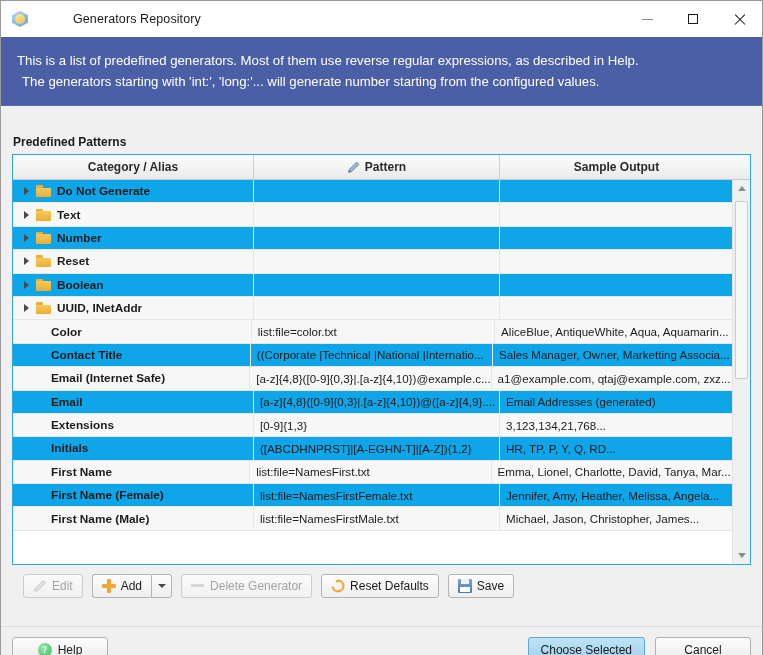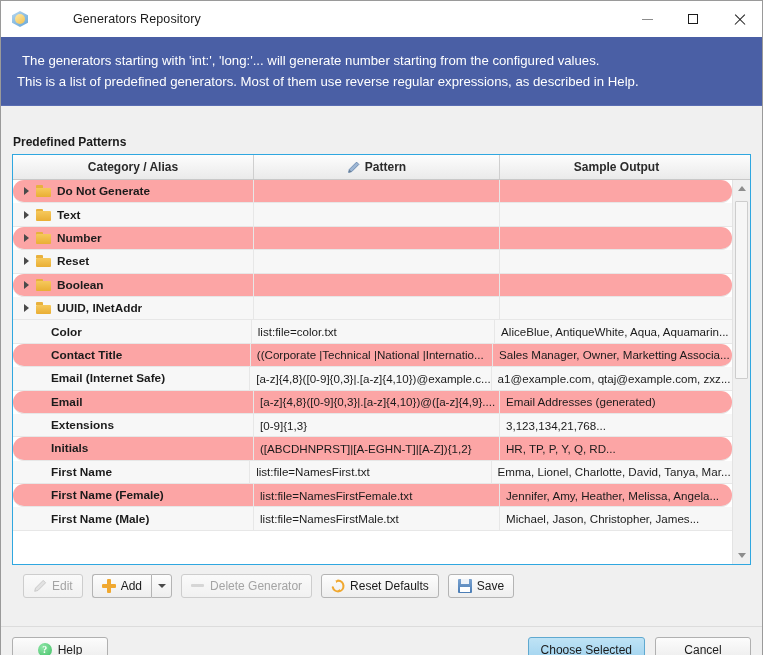--- a/index.html
+++ b/index.html
@@ -169,21 +169,21 @@
     flex: 1 1 auto;
     overflow: hidden;
   }
   .row {
     display: flex;
     height: 23.4px;
     border-bottom: 1px solid #e7e7e7;
     box-sizing: border-box;
   }
   .row.alt { background: #f7f7f7; }
-  .row.white { background: #fca5a5; border-radius: 11px; }
+  .row.white { background: #0ea5e9; }
   .cell {
     box-sizing: border-box;
     border-right: 1px solid #e7e7e7;
     display: flex;
     align-items: center;
     overflow: hidden;
     white-space: nowrap;
     font-size: 11.6px;
     color: #1b1b1b;
     padding: 0 6px;
@@ -411,22 +411,22 @@
       <div class="wc wc-max">
           <span class="gl-max"></span>
         </div>
       <div class="wc wc-close">
           <span class="gl-close"></span>
         </div>
     </div>
   </div>
 
   <div class="banner">
+    <div class="line line1">This is a list of predefined generators. Most of them use reverse regular expressions, as described in Help.</div>
     <div class="line line2">The generators starting with 'int:', 'long:'... will generate number starting from the configured values.</div>
-    <div class="line line1">This is a list of predefined generators. Most of them use reverse regular expressions, as described in Help.</div>
   </div>
 
   <div class="content">
     <div class="section-label">Predefined Patterns</div>
 
     <div class="table-wrap">
       <div class="thead">
         <div class="th c1">
           <span>Category / Alias</span>
         </div>

